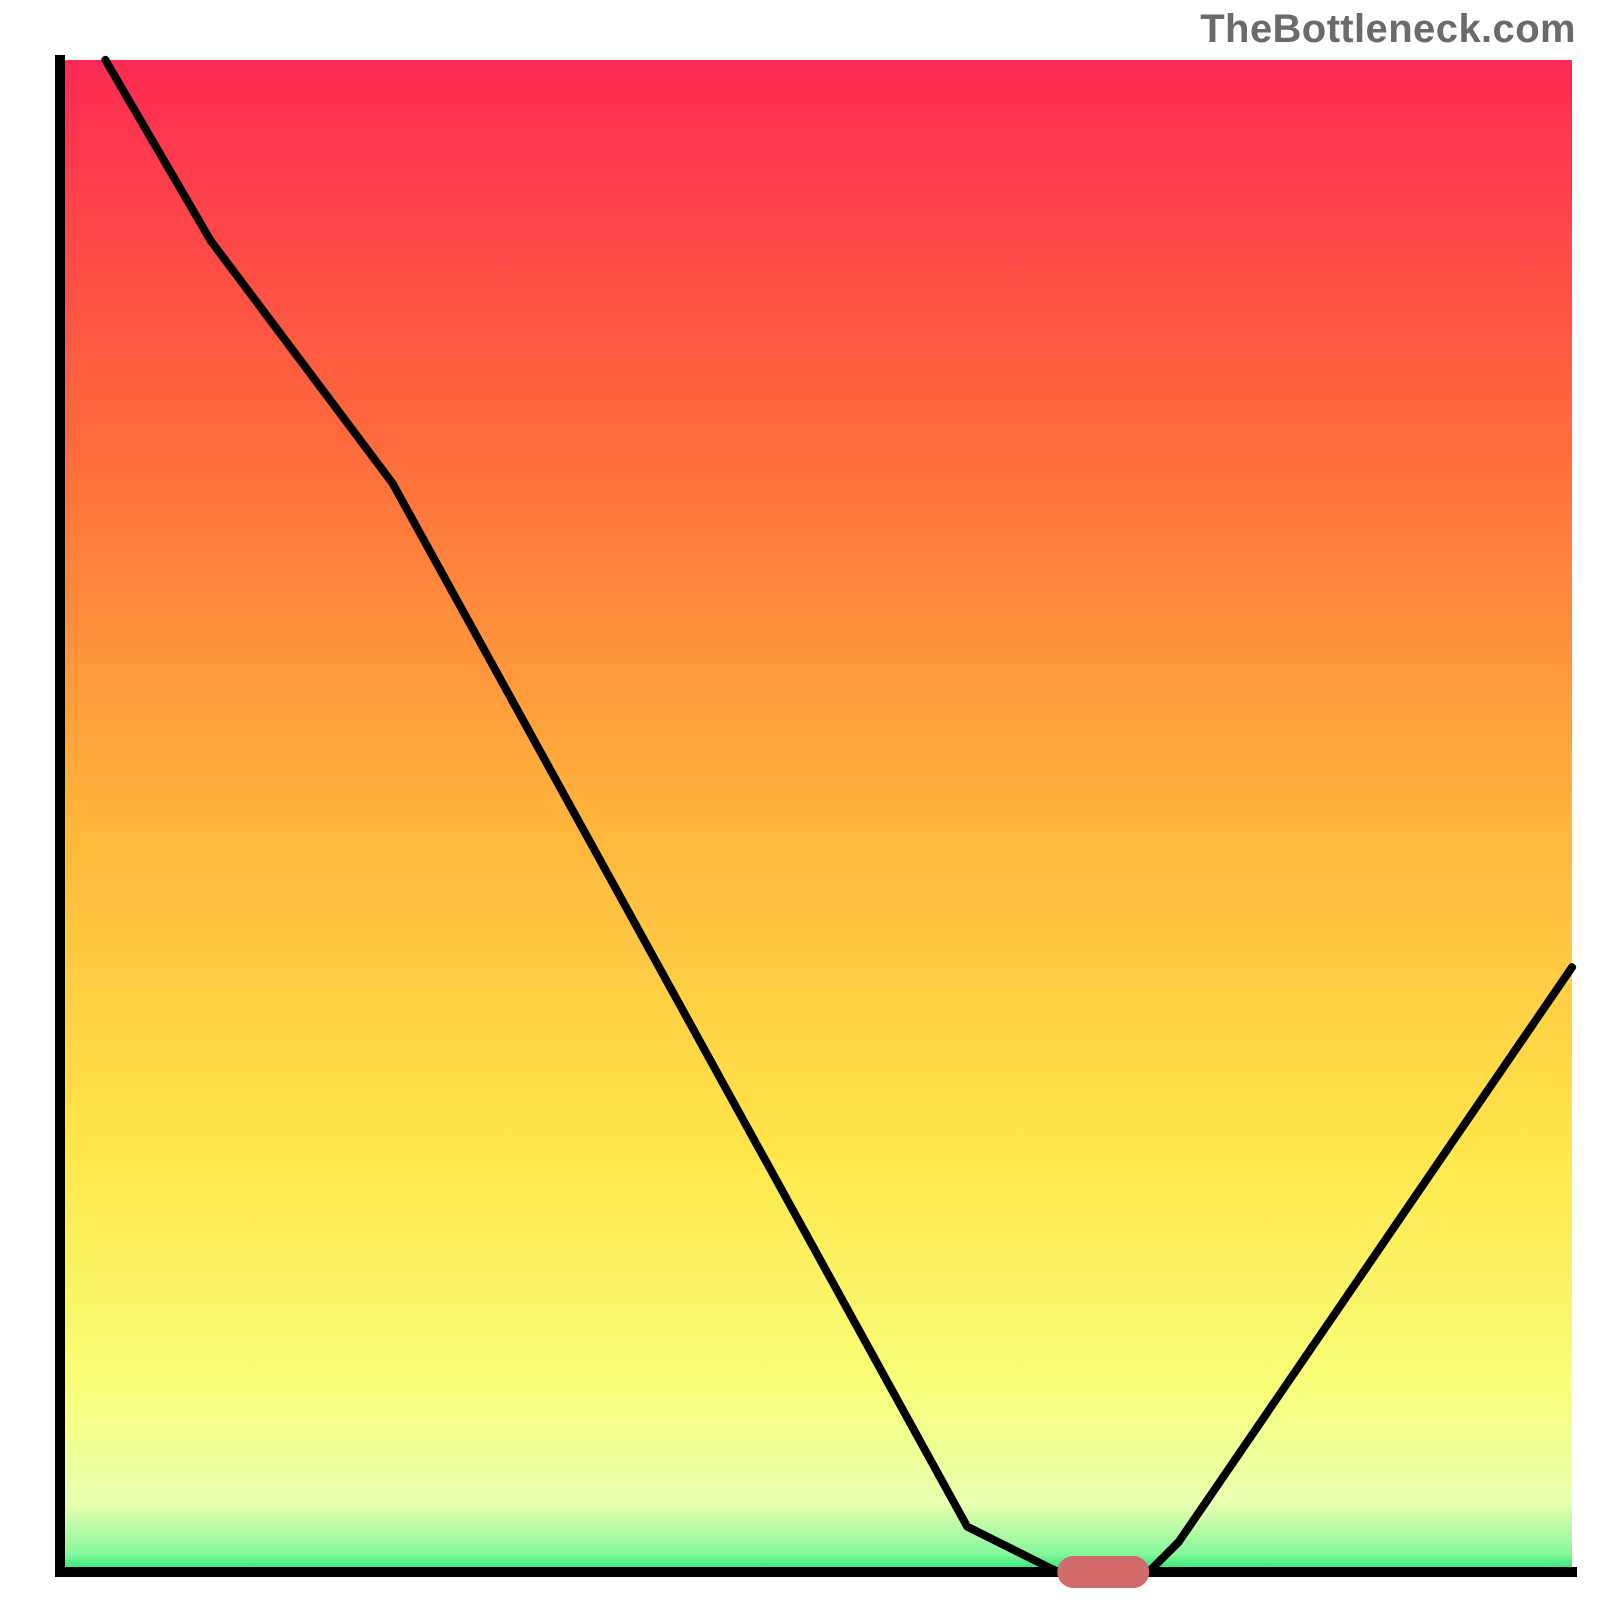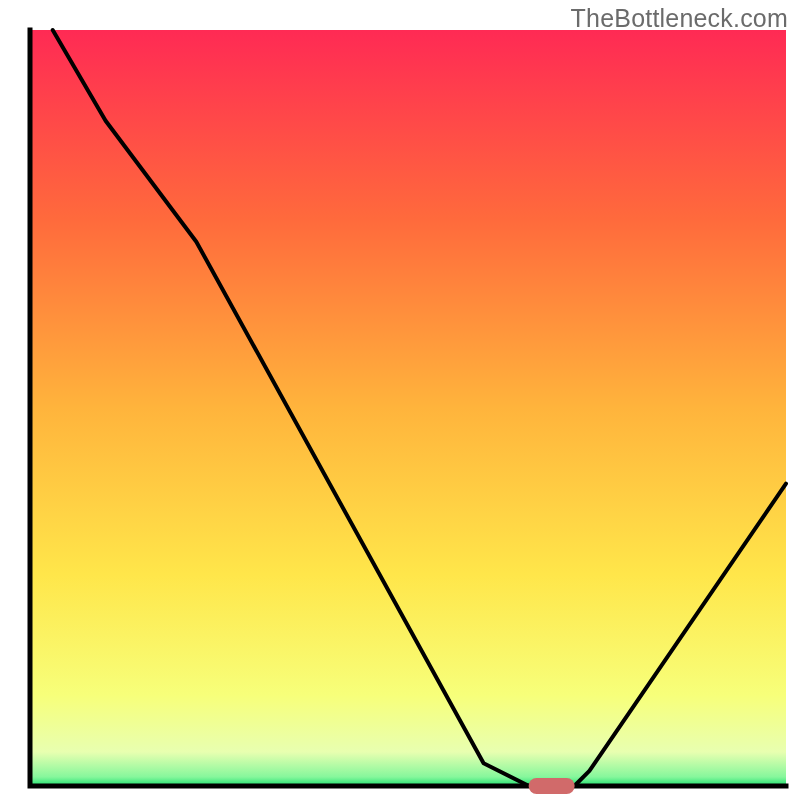--- a/index.html
+++ b/index.html
@@ -13,22 +13,22 @@
   .container {
     position: relative;
     width: 800px;
     height: 800px;
   }
   .watermark {
     position: absolute;
     top: 4px;
     right: 12px;
     color: #6b6b6b;
-    font-size: 25px;
-    font-weight: 400;
+    font-size: 20px;
+    font-weight: 700;
     letter-spacing: 0.2px;
     z-index: 10;
     user-select: none;
   }
   svg {
     display: block;
   }
 </style>
 </head>
 <body>

